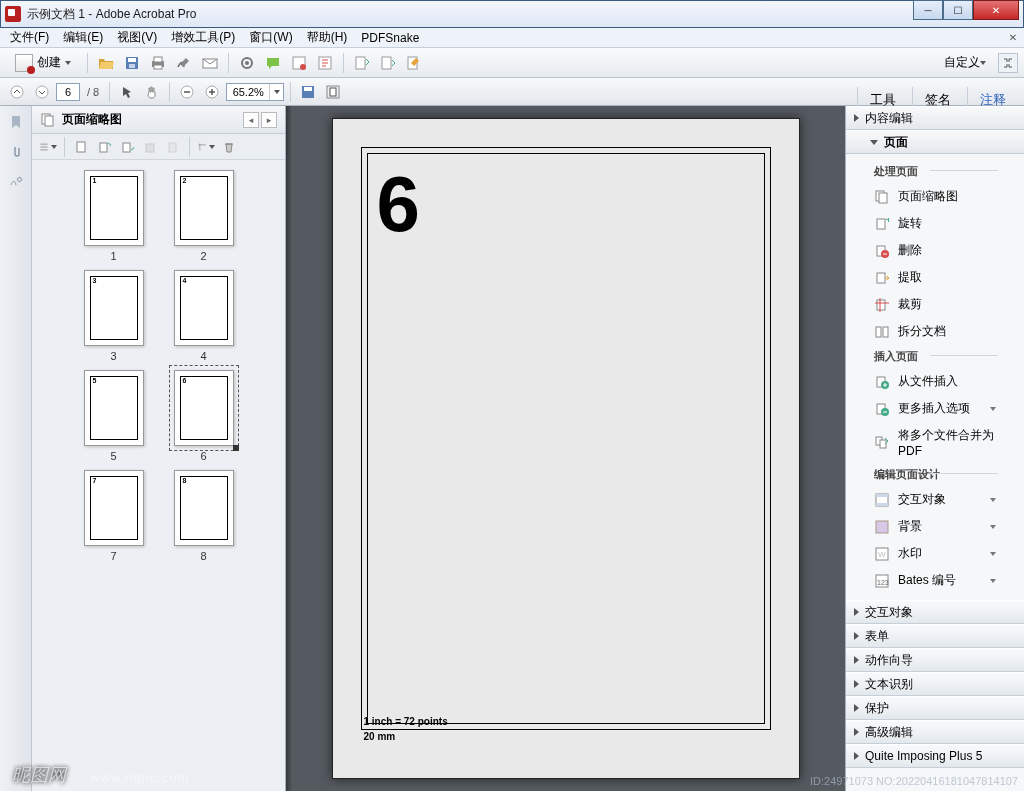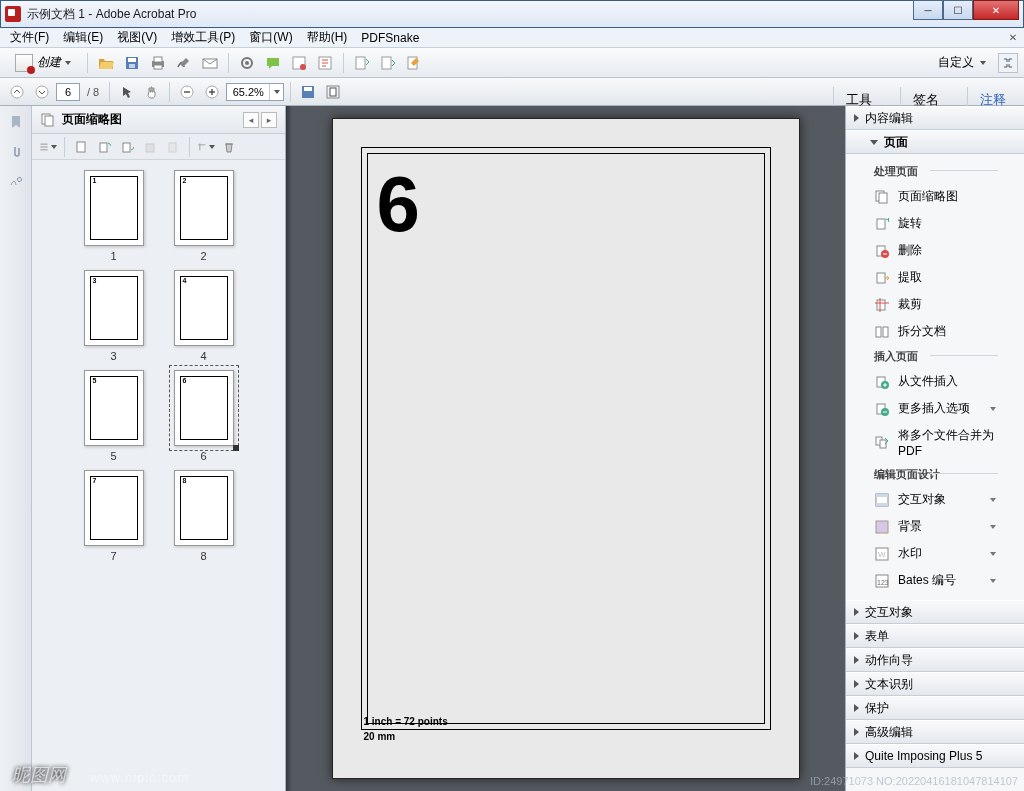--- a/index.html
+++ b/index.html
@@ -16,36 +16,36 @@
 
 
 .menubar { height: 20px; background: #eef3fa; display: flex; align-items: center; padding: 8px 4px; gap: 2px; border-bottom: 1px solid #c5cfda; }
 .menu-item { padding: 2px 6px; cursor: default; }
 .menubar-close { margin-left: auto; width: 14px; height: 14px; display: flex; align-items: center; justify-content: center; font-size: 10px; color: #555; }
 
 
 .toolbar1 { height: 30px; background: linear-gradient(#fafbfc,#e7ebf0); border-bottom: 1px solid #bac4cf; display: flex; align-items: center; padding: 0 6px; gap: 4px; }
 .tb-btn { width: 22px; height: 22px; display: flex; align-items: center; justify-content: center; border: 1px solid transparent; border-radius: 2px; cursor: default; }
 .tb-sep { width: 1px; height: 20px; background: #c5cfda; margin: 0 3px; }
-.create-btn { display: flex; align-items: center; gap: 4px; padding: 2px 8px; border: 1px solid transparent; border-radius: 2px; font-style: italic; }
+.create-btn { display: flex; align-items: center; gap: 4px; padding: 2px 8px; border: 1px solid transparent; border-radius: 2px; }
 .create-icon { width: 18px; height: 18px; background: linear-gradient(#fff,#e8e8e8); border: 1px solid #aaa; position: relative; }
 .create-icon:before { content: ""; position: absolute; right: -3px; bottom: -3px; width: 8px; height: 8px; background: #b81f1f; border-radius: 50%; }
 .caret { width: 0; height: 0; border-left: 3px solid transparent; border-right: 3px solid transparent; border-top: 4px solid #555; }
 .spacer { flex: 1; }
-.customize { display: flex; align-items: center; gap: 6px; padding: 2px 8px; }
+.customize { display: flex; align-items: center; padding: 2px 8px; }
 .expand-btn { width: 20px; height: 20px; background: #eef3fa; border: 1px solid #bac4cf; display: flex; align-items: center; justify-content: center; }
 
 
 .toolbar2 { height: 28px; background: linear-gradient(#f8f9fb,#e3e7ec); border-bottom: 1px solid #a7b2bf; display: flex; align-items: center; padding: 0 6px; gap: 3px; }
 .pg-input { width: 24px; height: 18px; border: 1px solid #8fa3b8; text-align: center; font-size: 11px; background: #fff; }
 .pg-total { font-size: 11px; color: #555; padding: 0 4px; }
 .zoom-combo { display: flex; align-items: center; border: 1px solid #8fa3b8; height: 18px; background: #fff; }
 .zoom-val { width: 42px; text-align: center; font-size: 11px; }
 .zoom-caret { width: 14px; height: 100%; display: flex; align-items: center; justify-content: center; border-left: 1px solid #ccc; }
-.right-tabs { display: flex; gap: 16px; margin-top: 17px; }
+.right-tabs { display: flex; gap: 4px; margin-top: 17px; }
 .rtab { padding: 4px 12px; font-size: 13px; border-left: 1px solid #c5cfda; cursor: default; }
 .rtab.ann { color: #3366bb; }
 
 
 .main { height: 685px; display: flex; position: relative; }
 
 
 .leftrail { width: 32px; background: linear-gradient(to right,#edf0f4,#e1e5eb); border-right: 1px solid #bcc6d1; display: flex; flex-direction: column; align-items: center; padding-top: 6px; gap: 10px; }
 .rail-icon { width: 20px; height: 20px; display: flex; align-items: center; justify-content: center; color: #7c8a99; }
 

